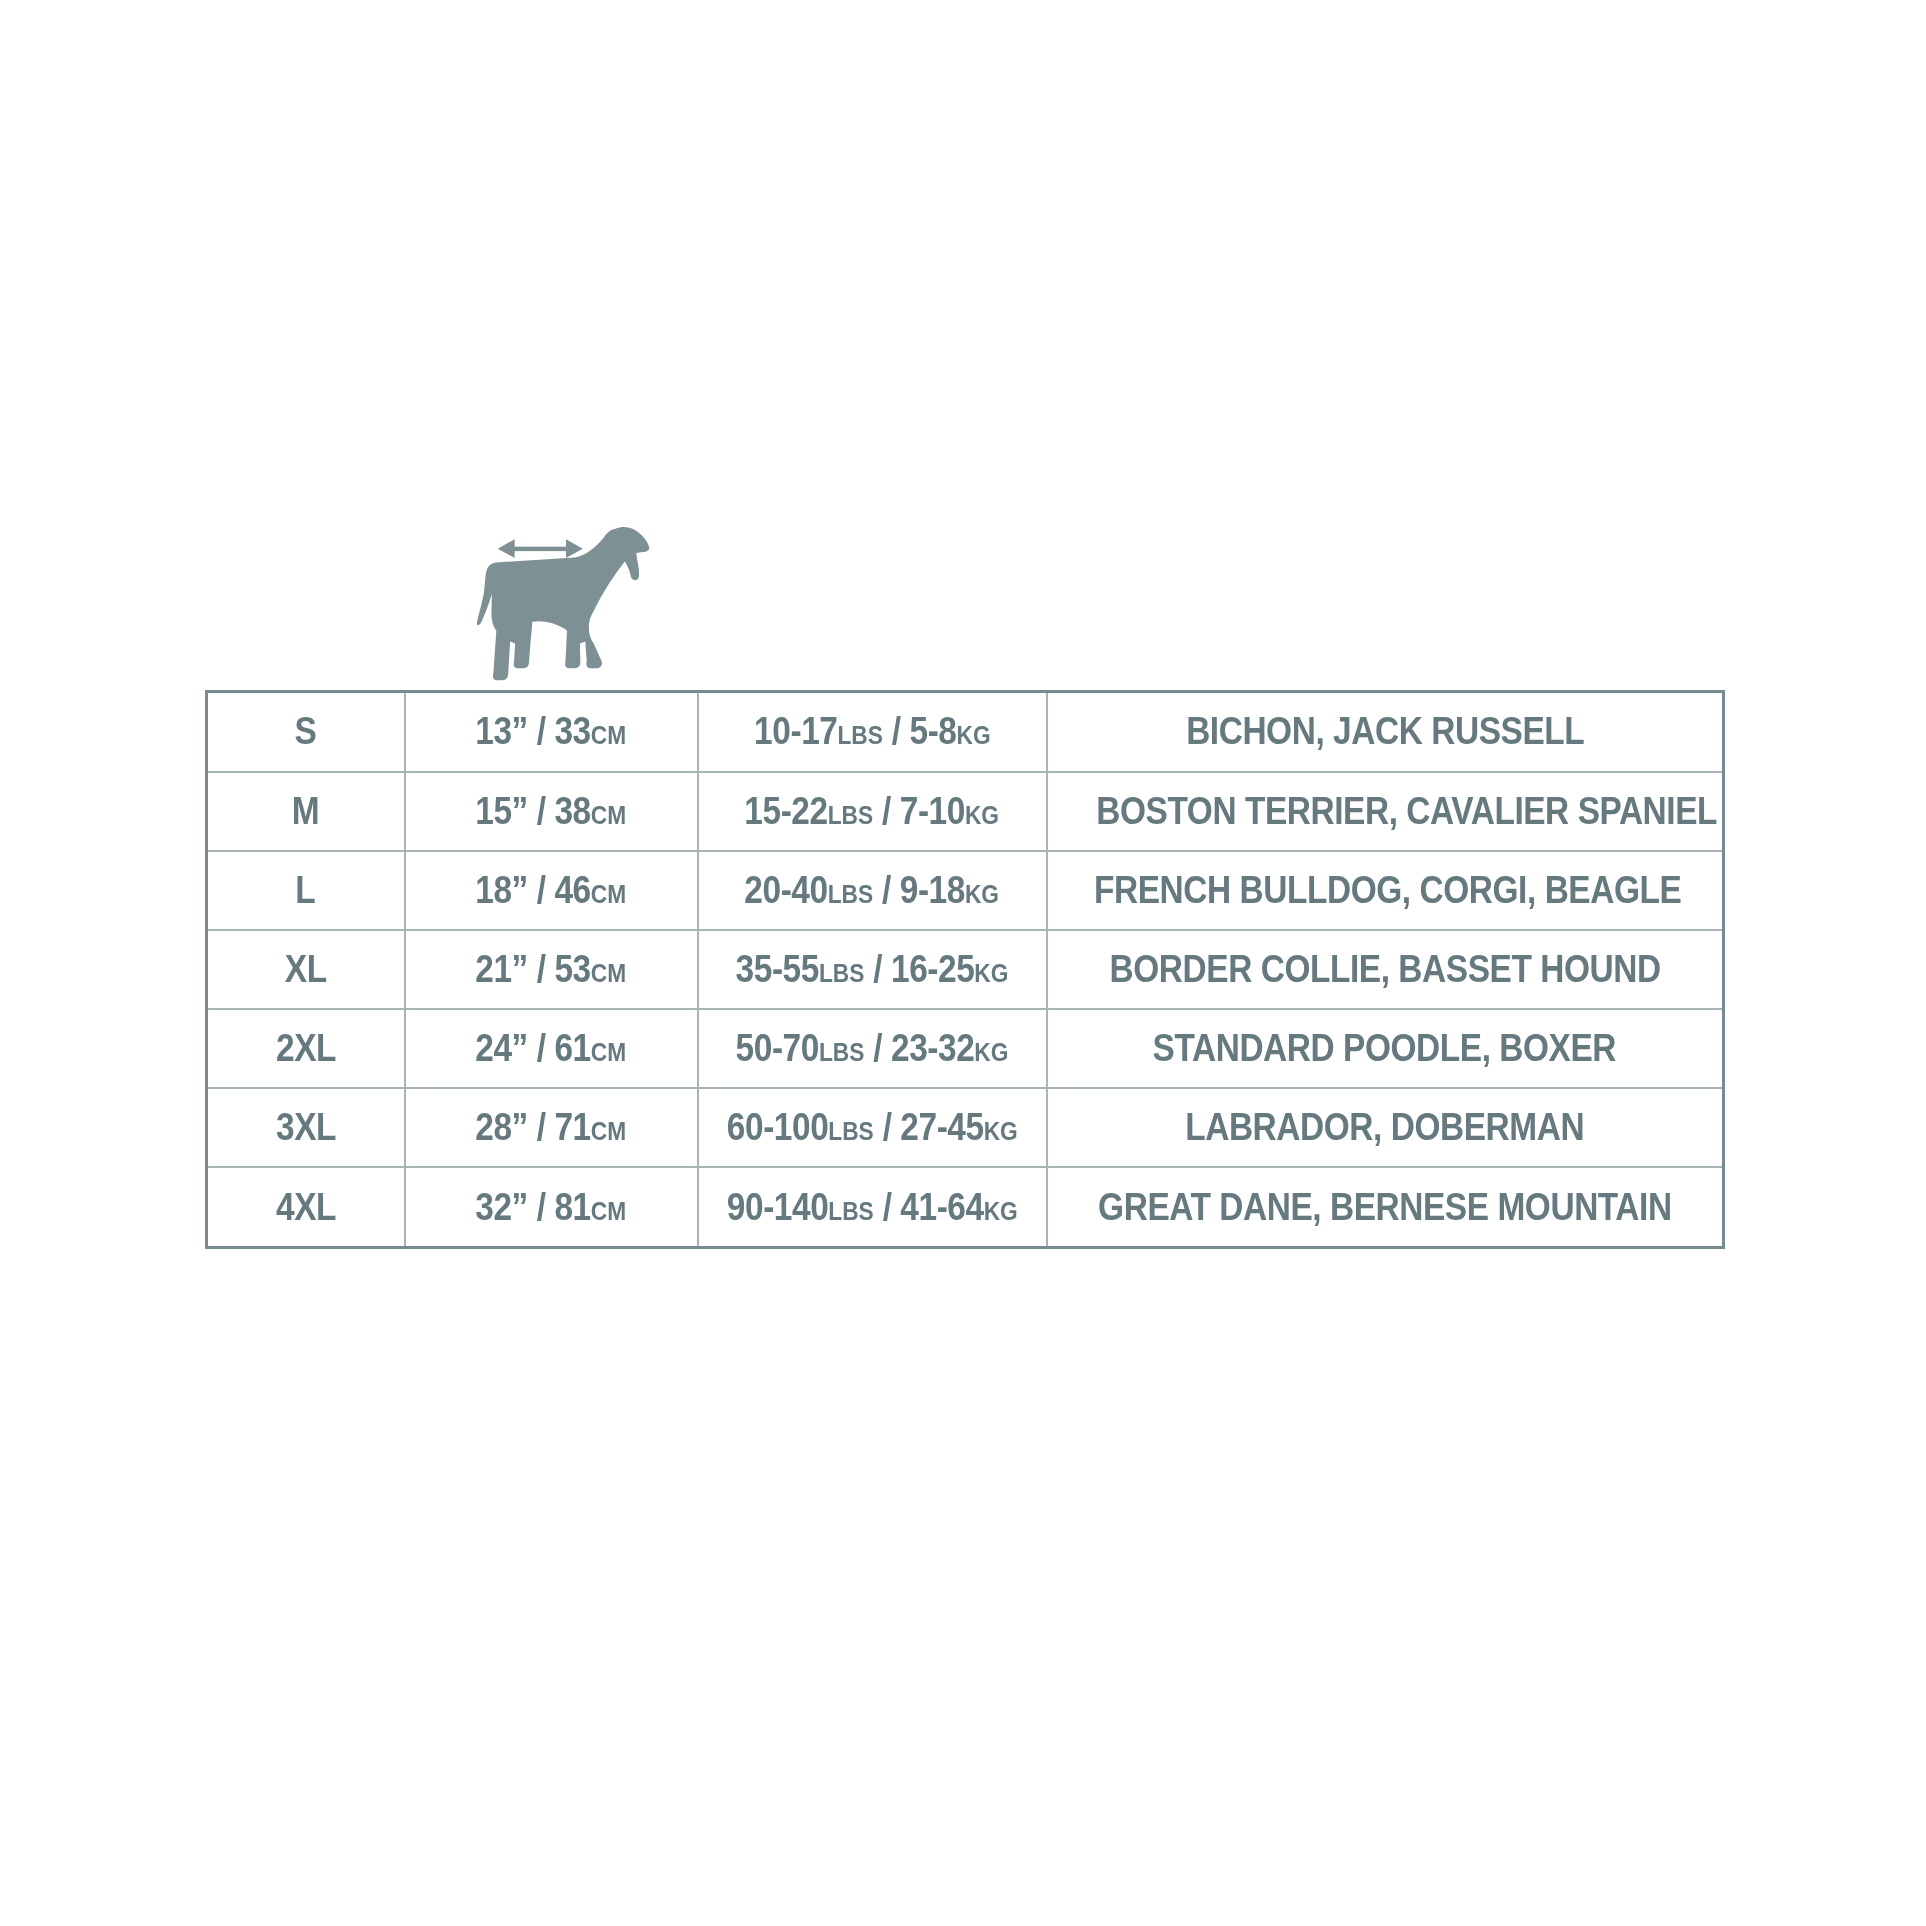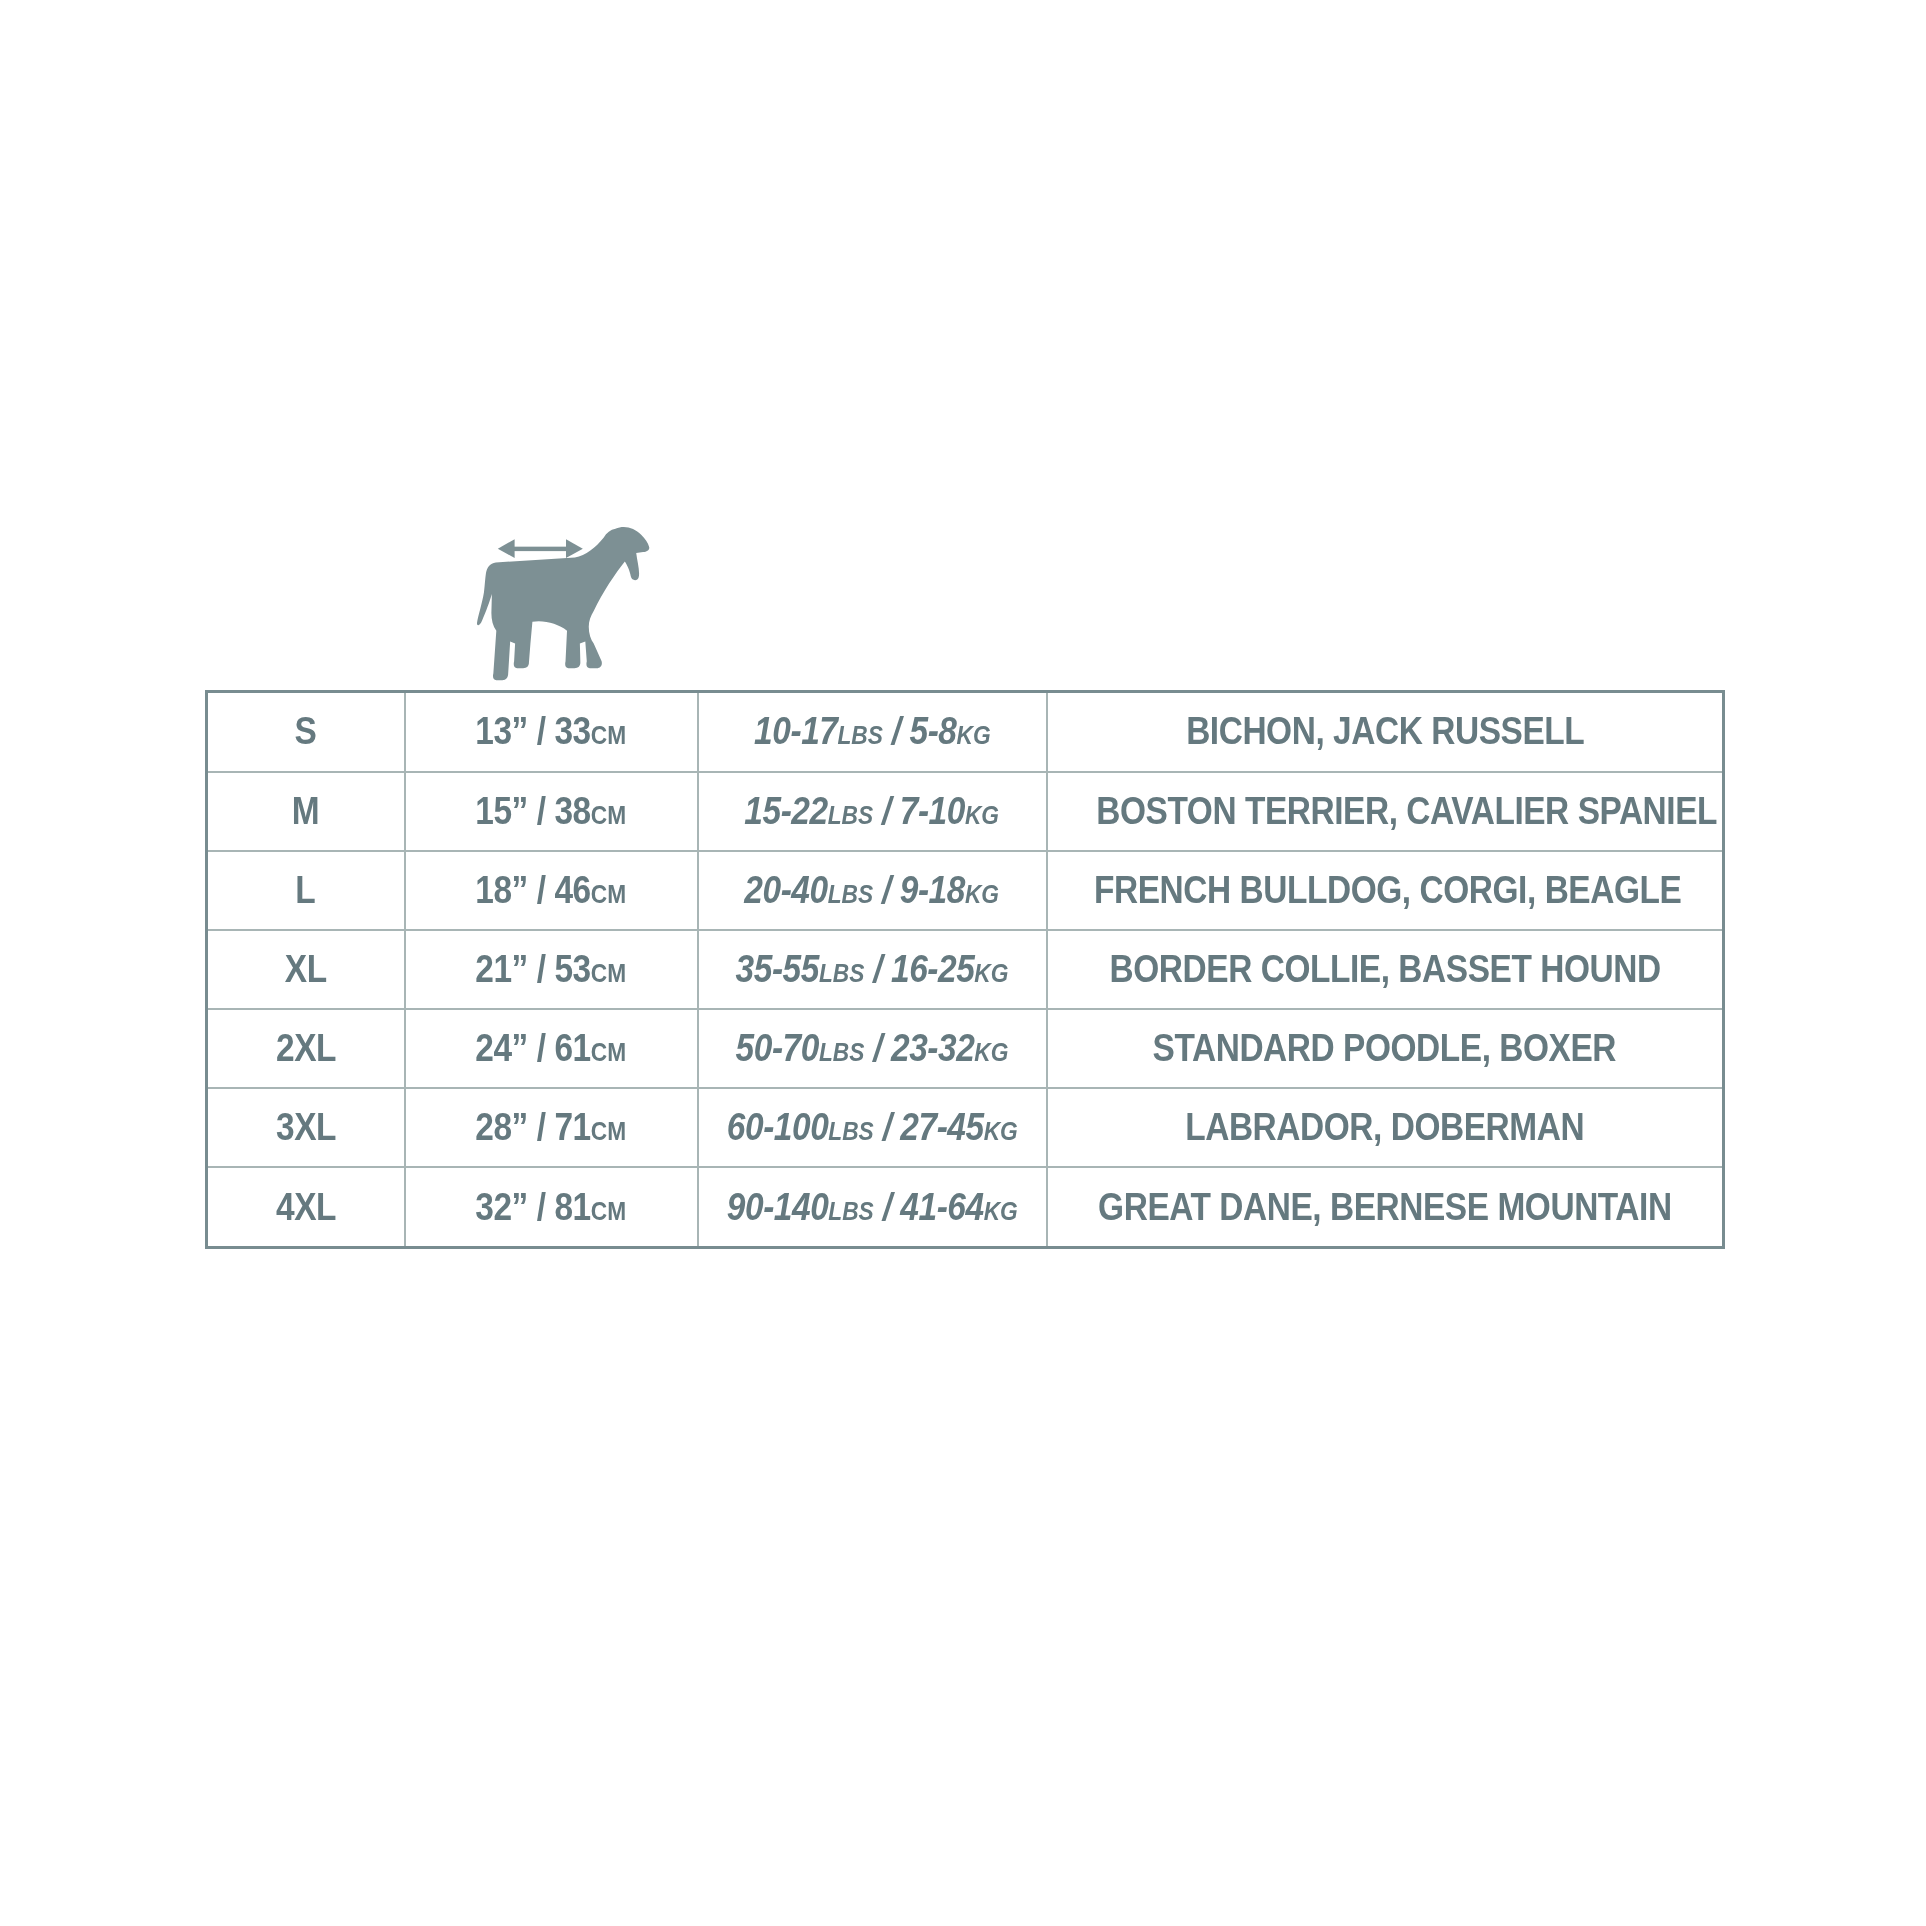--- a/index.html
+++ b/index.html
@@ -37,21 +37,21 @@
     border: 2px solid #a8b5b5;
     text-align: center;
     vertical-align: middle;
     font-size: 38px;
     padding: 0 6px;
     overflow: hidden;
   }
   table.size-table {
     border: 3px solid #788c90;
   }
-  td.col-weight { font-size: 36px; font-style: italic; }
+  td.col-weight { font-size: 36px; }
   td.col-breeds { font-size: 34px; letter-spacing: -0.3px; }
   .cw {
     display: inline-block;
     transform: scaleX(0.88);
     white-space: nowrap;
     letter-spacing: -0.5px;
   }
   .unit {
     font-size: 0.68em;
     letter-spacing: 0;

